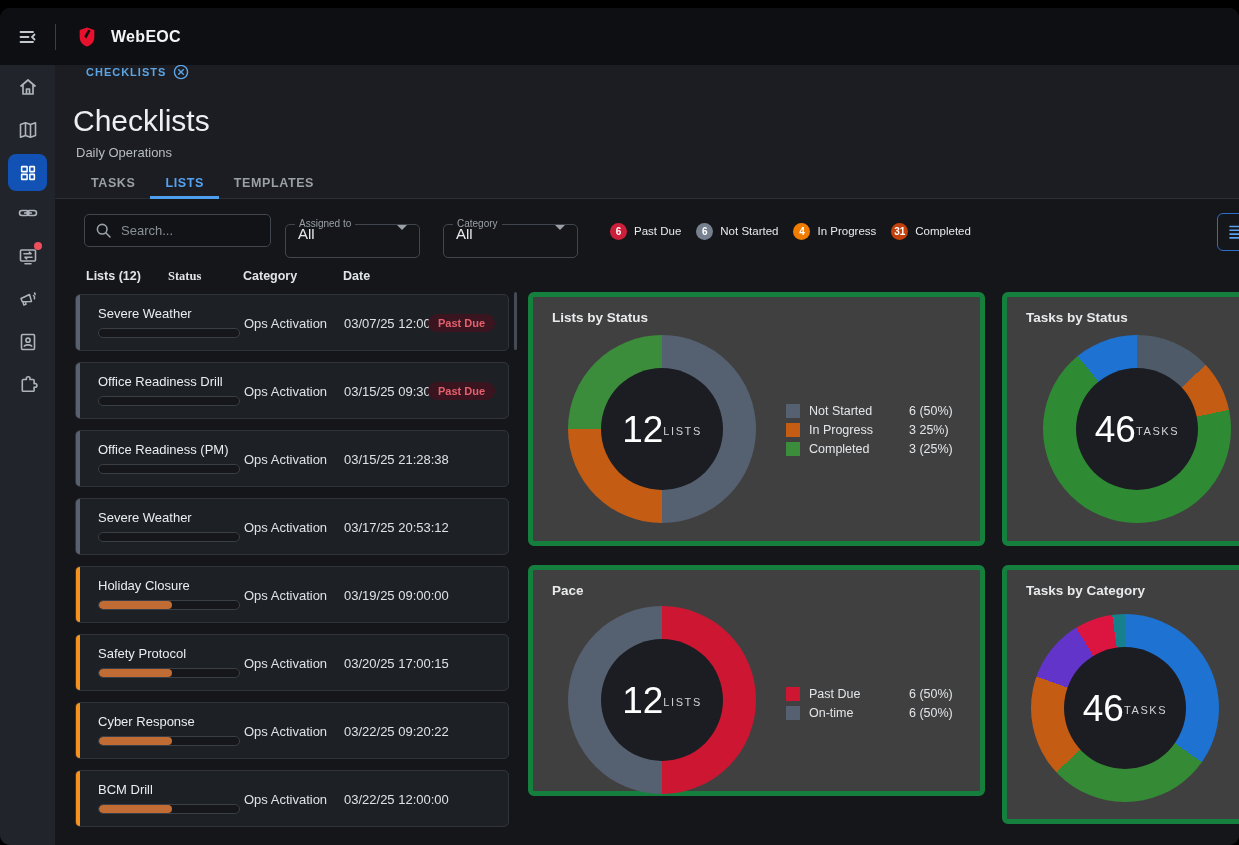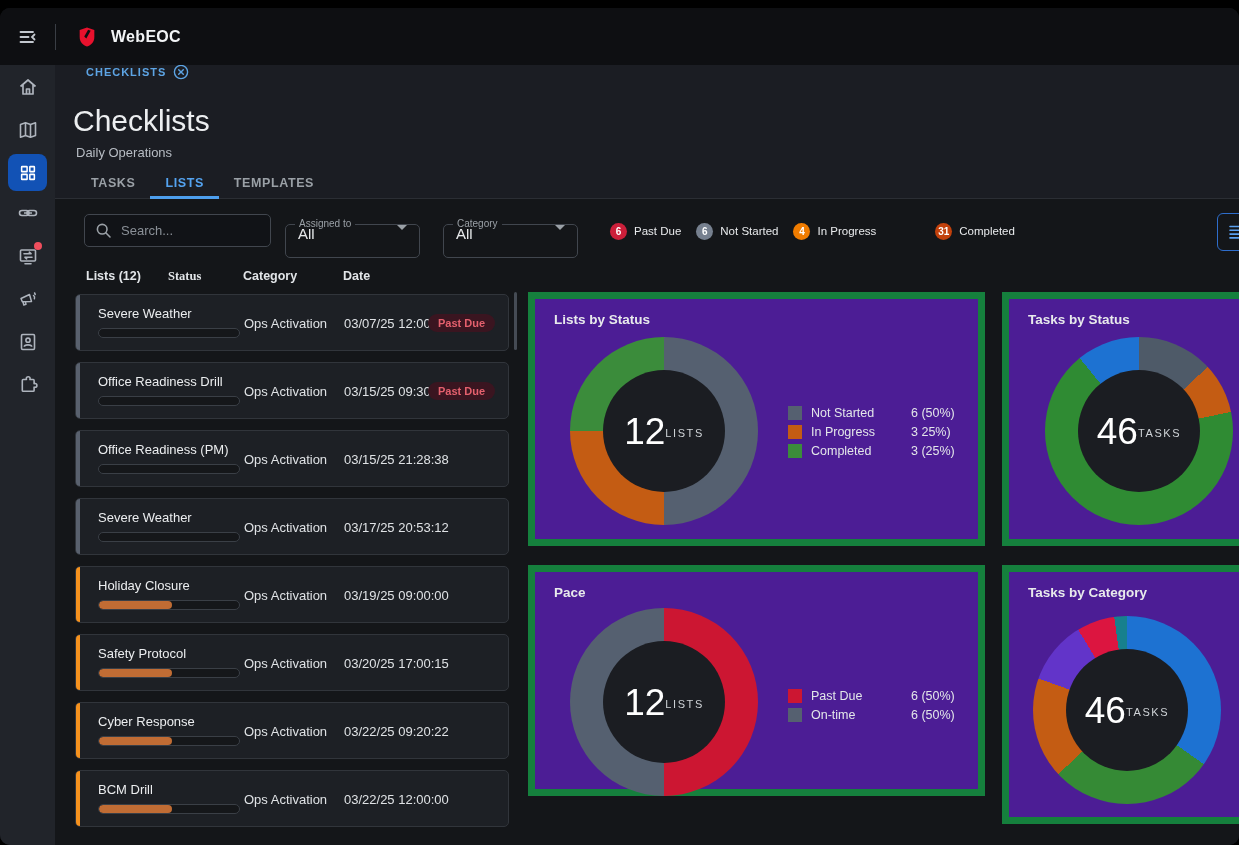--- a/index.html
+++ b/index.html
@@ -80,21 +80,21 @@
   .r-cat { position:absolute; left:168px; top:0; height:57px; display:flex; align-items:center;
     color:#dfe2e5; font-size:13px; }
   .r-date { position:absolute; left:268px; top:0; height:57px; display:flex; align-items:center;
     color:#dfe2e5; font-size:13px; }
   .pd-badge { position:absolute; right:13px; top:19px; background:#3a1520; color:#e4606d;
     font-size:11px; font-weight:bold; padding:3px 10px; border-radius:11px; }
   .scroll-thumb { position:absolute; left:514px; top:284px; width:3px; height:58px; background:#454b54;
     border-radius:2px; }
 
   
-  .panel { position:absolute; background:#4c1d95; border:7px solid #15803d; border-radius:0; }
+  .panel { position:absolute; background:#404040; border:5px solid #15803d; border-radius:6px; }
   .panel h3 { position:absolute; left:19px; top:13px; color:#e8eaec; font-size:13.5px; font-weight:bold; }
   #panel-lists  { left:528px;  top:284px; width:457px; height:254px; }
   #panel-tasks  { left:1002px; top:284px; width:280px; height:254px; }
   #panel-pace   { left:528px;  top:557px; width:457px; height:231px; }
   #panel-cat    { left:1002px; top:557px; width:280px; height:259px; }
 
   .donut { position:absolute; width:188px; height:188px; border-radius:50%; }
   .donut::after { content:""; position:absolute; left:33px; top:33px; width:122px; height:122px;
     border-radius:50%; background:#1b1d22; }
   .d-center { position:absolute; width:188px; height:188px; display:flex; 
@@ -266,21 +266,21 @@
     </div>
     <div class="counter">
       <span class="c-circle" style="background-color: rgb(118, 128, 143);">6</span>
       <span class="c-label">Not Started</span>
     </div>
     <div class="counter">
       <span class="c-circle" style="background-color: rgb(240, 124, 0);">4</span>
       <span class="c-label">In Progress</span>
     </div>
     <div class="counter">
-      <span class="c-circle" style="background-color: #c2410c; margin-left: 44px;">31</span>
+      <span class="c-circle" style="background-color: #c2410c;">31</span>
       <span class="c-label">Completed</span>
     </div>
   </div>
 
   <div class="view-btn">
     <span>
       <svg width="16" height="16" viewBox="0 0 16 16" stroke="#5aa0f0" stroke-width="1.6" stroke-linecap="round">
         <line x1="1" y1="2.5" x2="15" y2="2.5"></line>
           <line x1="1" y1="6.3" x2="15" y2="6.3"></line>
         <line x1="1" y1="10.1" x2="15" y2="10.1"></line>

